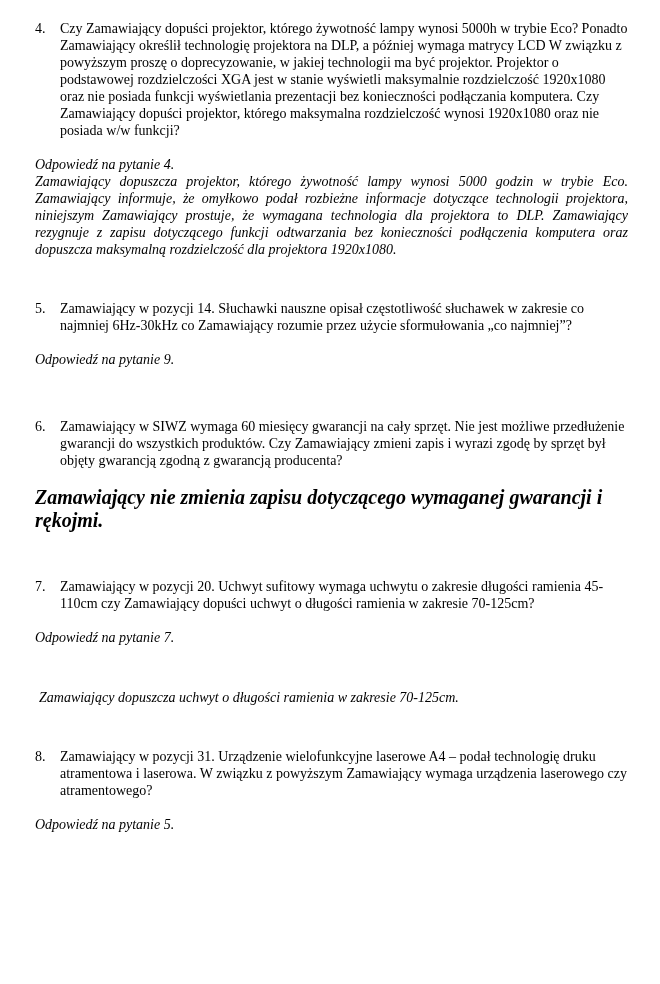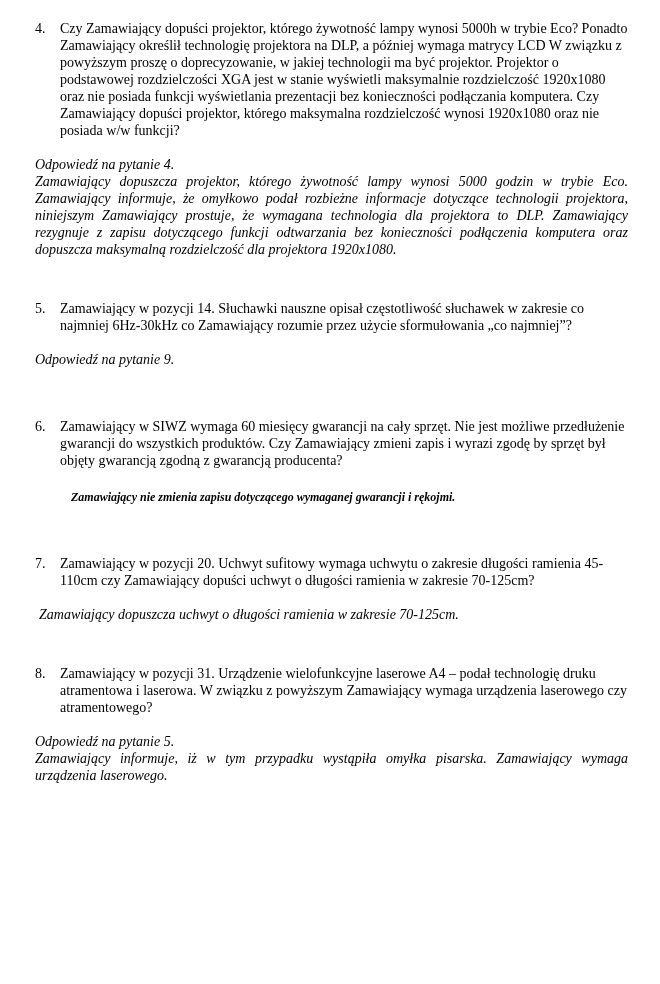--- a/index.html
+++ b/index.html
@@ -33,27 +33,26 @@
     flex-shrink: 0;
   }
   .q-text { flex: 1; }
   .answer-label {
     font-style: italic;
   }
   .answer-text {
     font-style: italic;
   }
   .justify { text-align: justify; }
-  .indent-sm { padding-left: 4px; }
+  .indent-sm { padding-left: 4px; margin-top: 43px; }
   .answer-big {
     font-style: italic;
     font-weight: bold;
-    font-size: 12px;
+    font-size: 20px;
     line-height: 23px;
-    margin-left: 36px;
   }
   .gap-42 { margin-bottom: 42px; }
   .gap-46 { margin-bottom: 46px; }
   .gap-50 { margin-bottom: 50px; }
 </style>
 </head>
 <body>
 
 <div class="page">
 
@@ -80,25 +79,25 @@
       <div class="q-text">Zamawiający w SIWZ wymaga 60 miesięcy gwarancji na cały sprzęt. Nie jest możliwe przedłużenie gwarancji do wszystkich produktów. Czy Zamawiający zmieni zapis i wyrazi zgodę by sprzęt był objęty gwarancją zgodną z gwarancją producenta?</div>
     </div>
     <div class="answer-big">Zamawiający nie zmienia zapisu dotyczącego wymaganej gwarancji i rękojmi.</div>
   </div>
 
   <div class="qa-item gap-42">
     <div class="question-row">
       <div class="q-num">7.</div>
       <div class="q-text">Zamawiający w pozycji 20. Uchwyt sufitowy wymaga uchwytu o zakresie długości ramienia 45-110cm czy Zamawiający dopuści uchwyt o długości ramienia w zakresie 70-125cm?</div>
     </div>
+    <div class="answer-label">Odpowiedź na pytanie 7.</div>
     <div class="answer-text indent-sm">Zamawiający dopuszcza uchwyt o długości ramienia w zakresie 70-125cm.</div>
   </div>
 
   <div class="qa-item">
     <div class="question-row">
       <div class="q-num">8.</div>
       <div class="q-text">Zamawiający w pozycji 31. Urządzenie wielofunkcyjne laserowe A4 – podał technologię druku atramentowa i laserowa. W związku z powyższym Zamawiający wymaga urządzenia laserowego czy atramentowego?</div>
     </div>
     <div class="answer-label">Odpowiedź na pytanie 5.</div>
-    <div class="answer-text justify">Zamawiający informuje, iż w tym przypadku wystąpiła omyłka pisarska. Zamawiający wymaga urządzenia laserowego.</div>
   </div>
 
 </div>
 
 </body></html>

